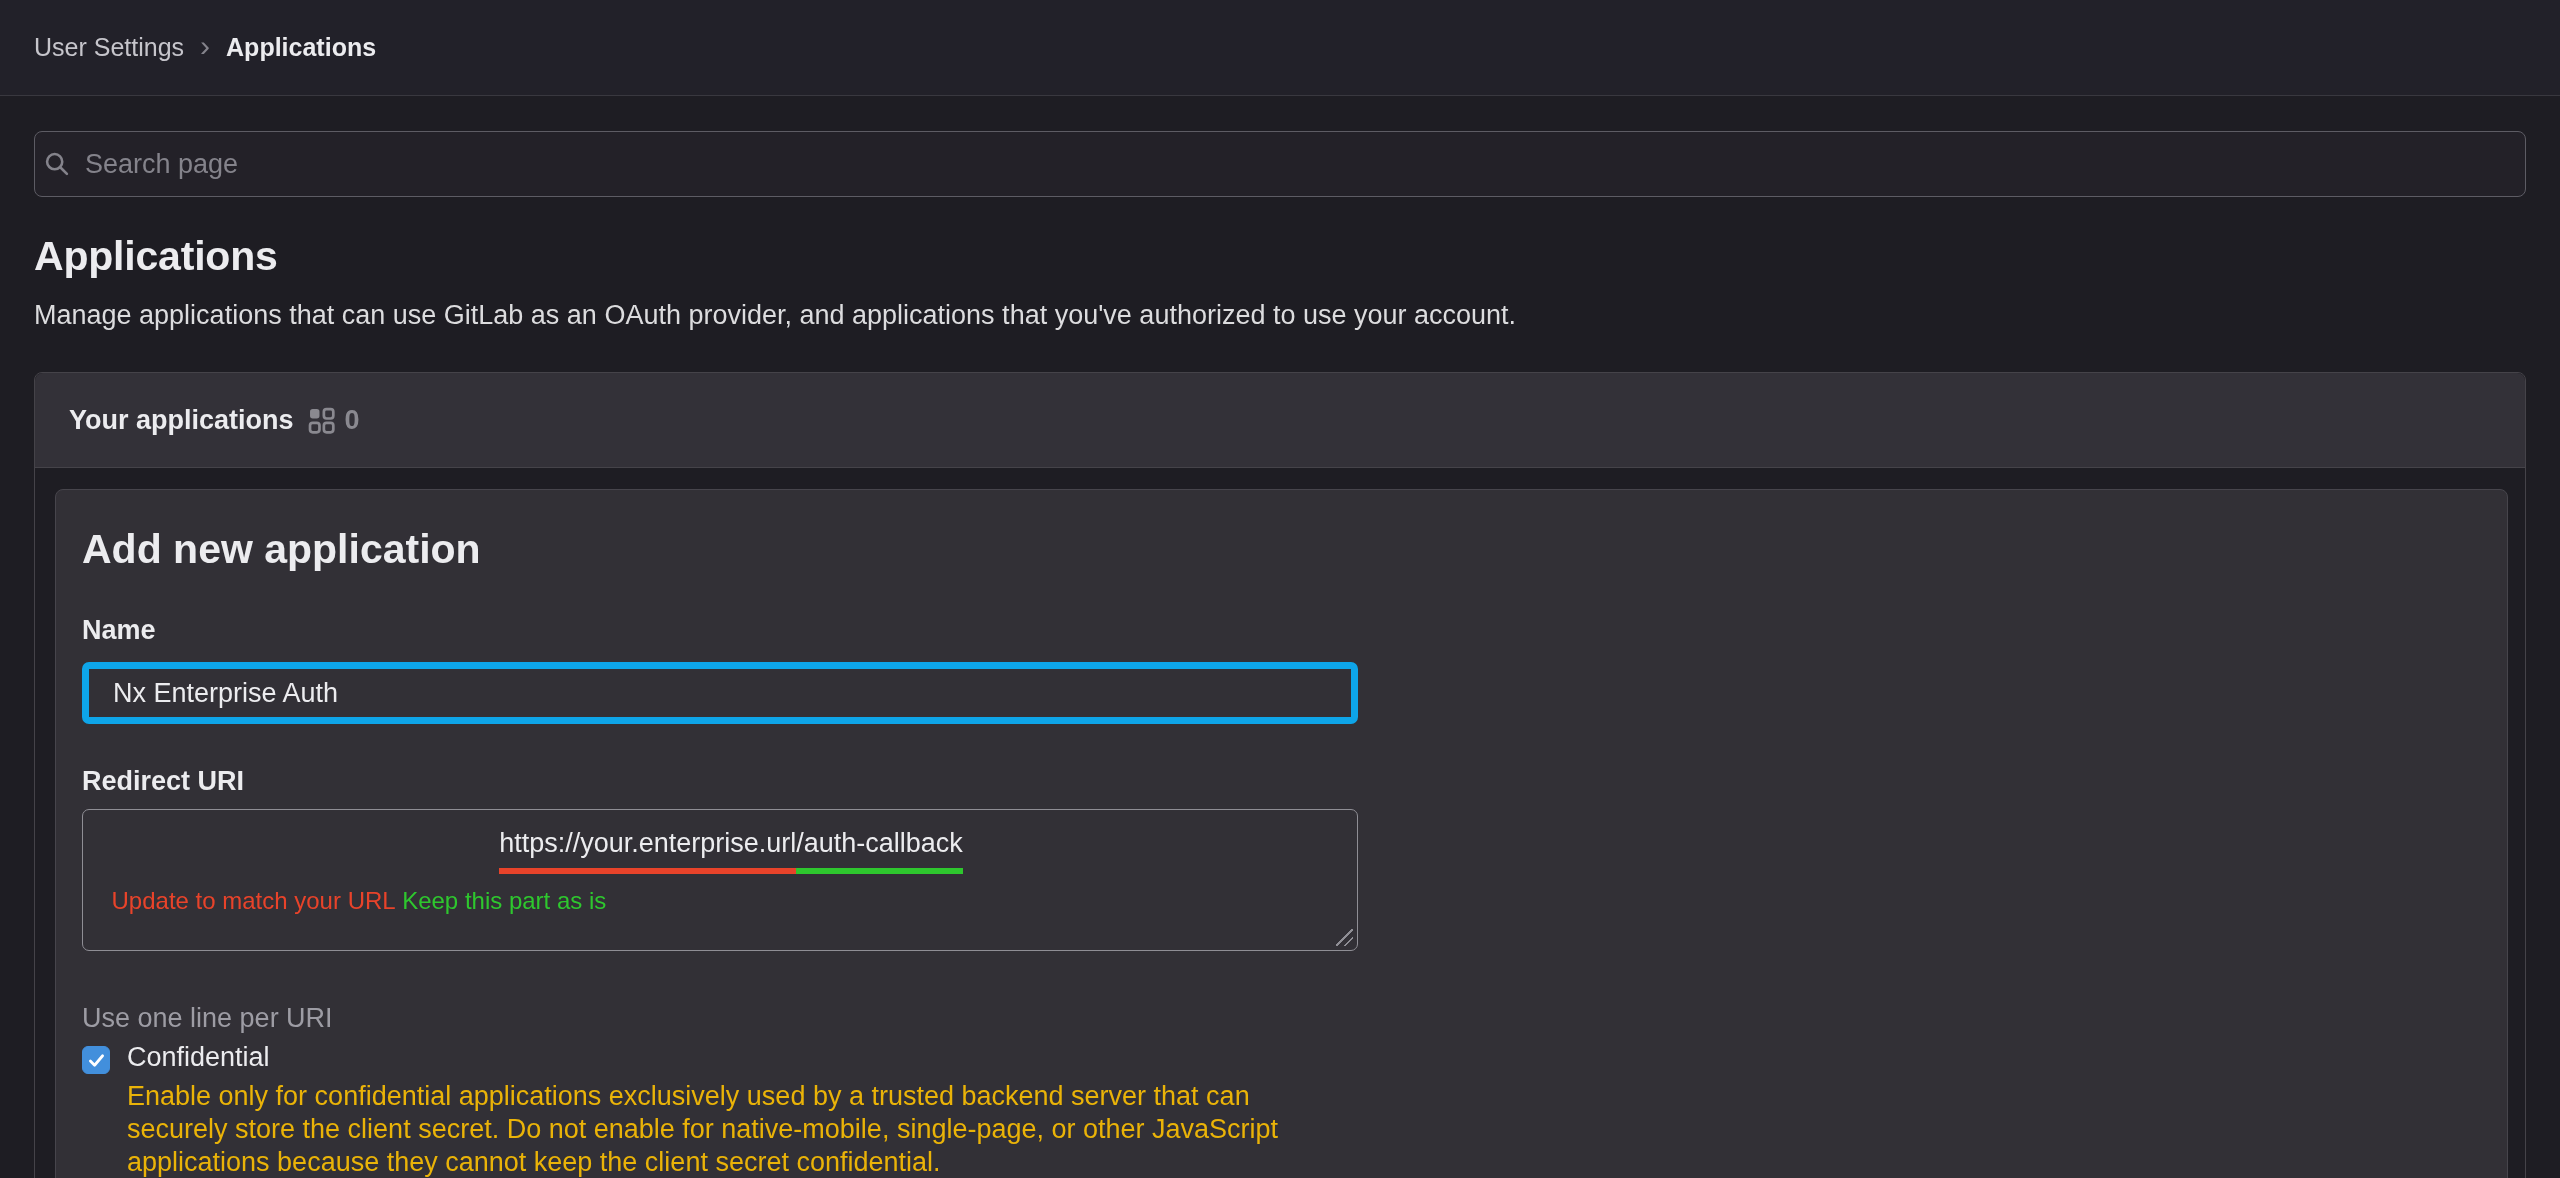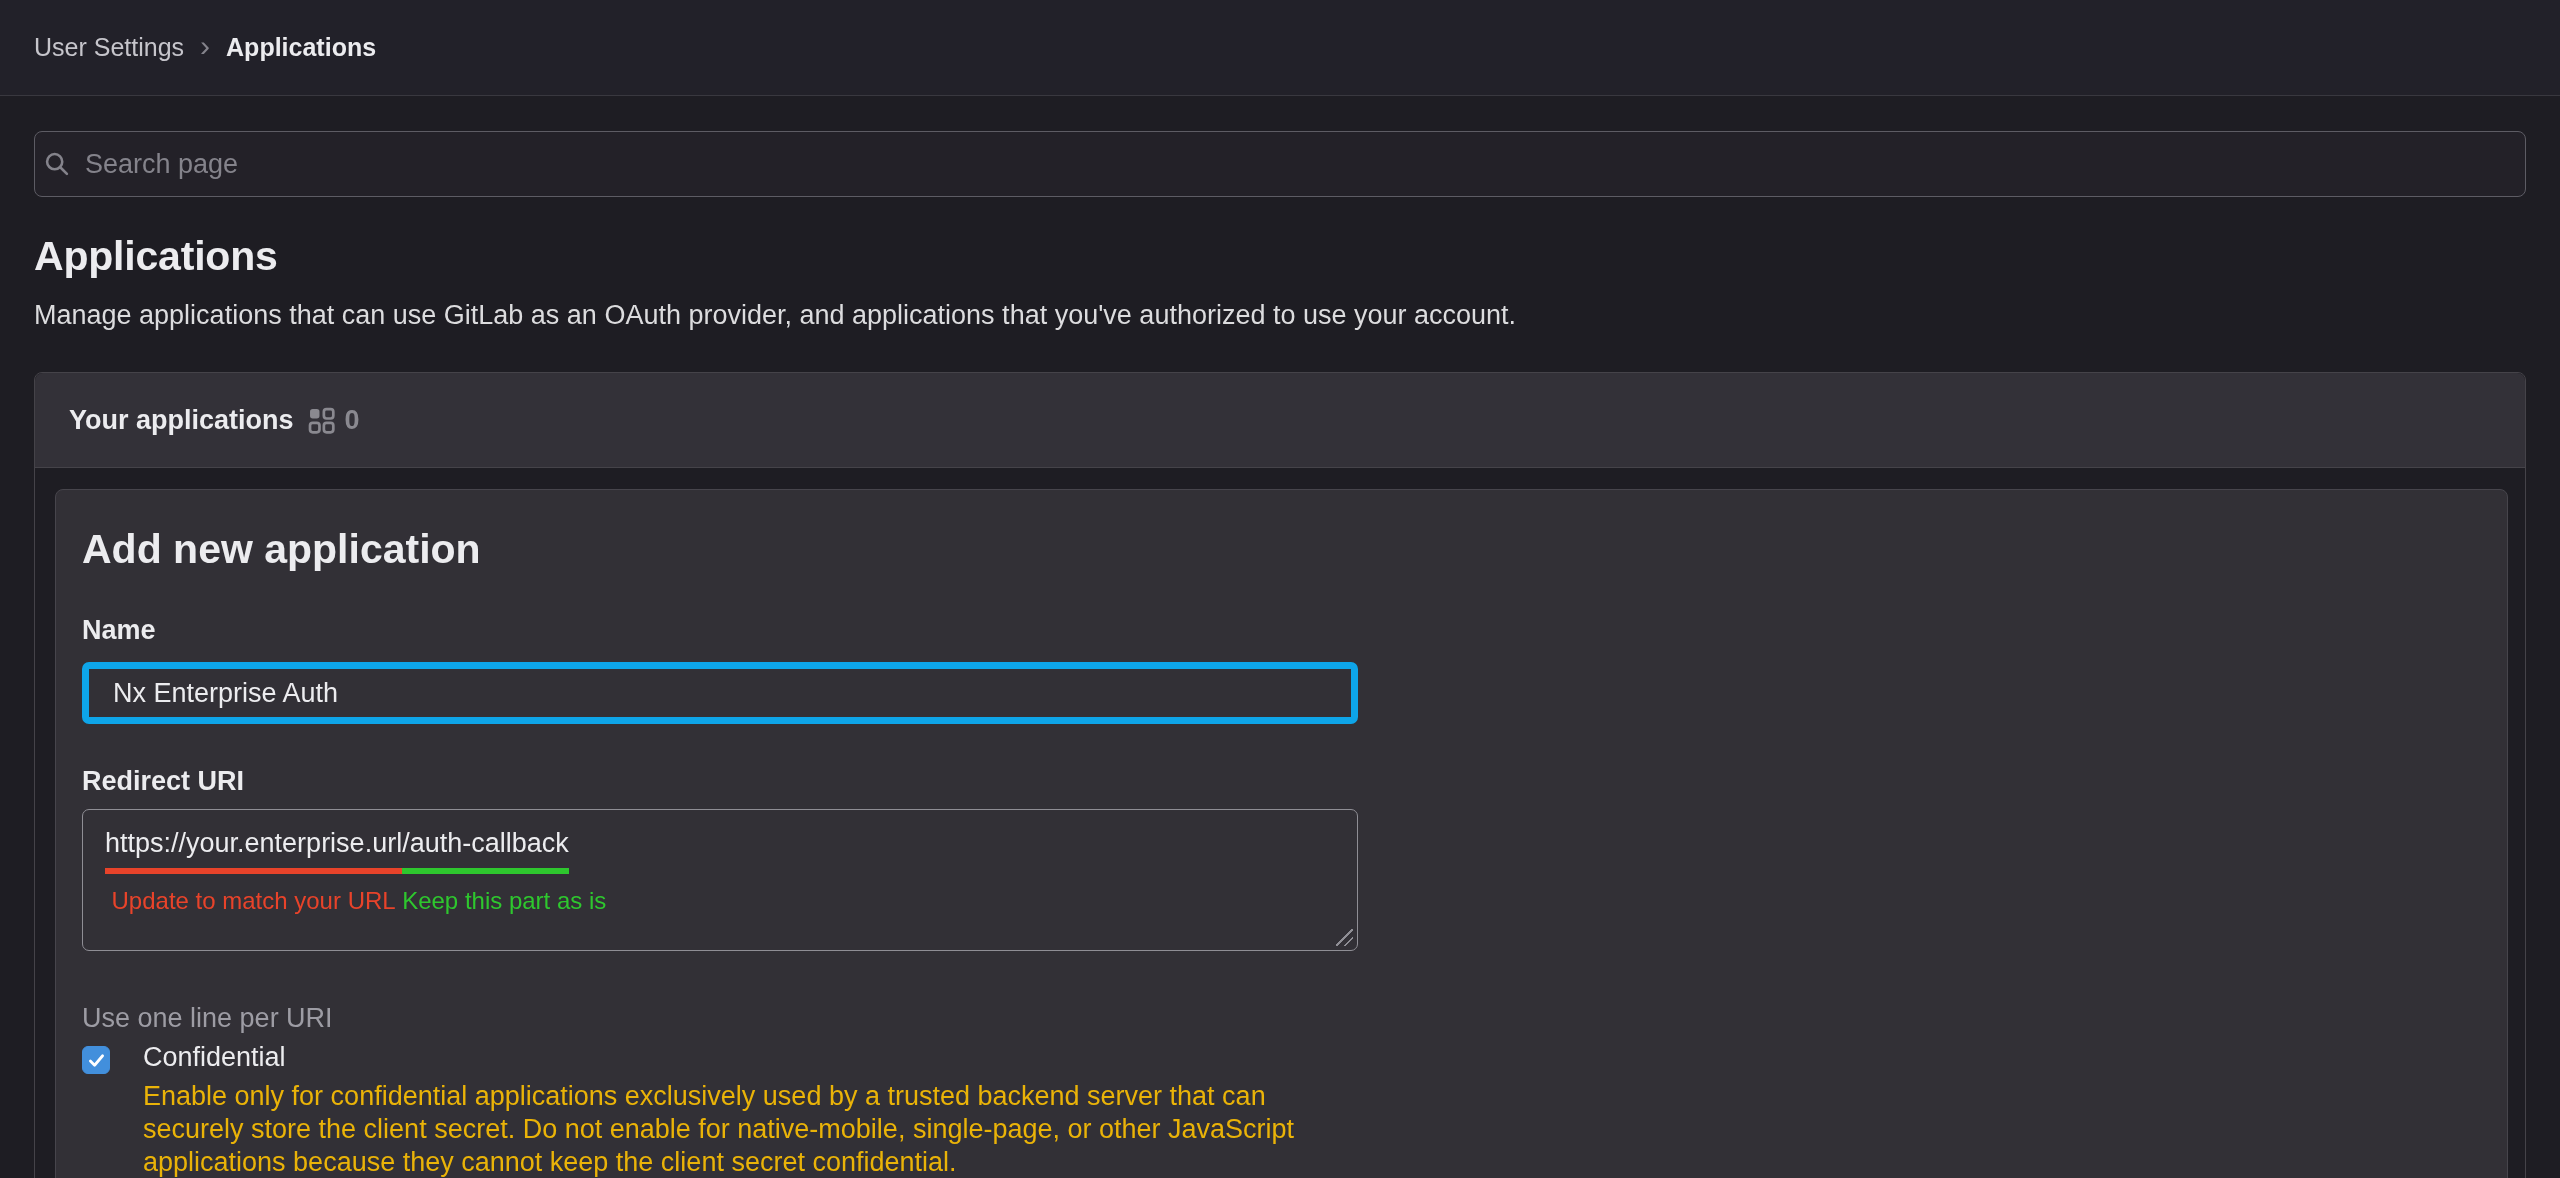--- a/index.html
+++ b/index.html
@@ -113,20 +113,21 @@
 
   .uri-box {
     margin-top: 12px;
     width: 1276px;
     height: 142px;
     border: 1px solid #8f8e95;
     border-radius: 7px;
     position: relative;
     padding: 16px 0 0 22px;
     overflow: hidden;
+    text-align: center;
   }
   .uri-line { font-size: 27px; line-height: 34px; white-space: nowrap; }
   .uri-part { display: inline-block; color: #ececef; padding-bottom: 8px; }
   .uri-part.red-u { border-bottom: 6px solid #e8432a; }
   .uri-part.green-u { border-bottom: 6px solid #2ec72e; }
 
   .uri-annotations { display: flex; margin-top: 12px; }
   .ann-sizer { position: relative; }
   .ann-sizer .sizer { visibility: hidden; font-size: 27px; display: inline-block; }
   .ann { position: absolute; top: 0; white-space: nowrap; font-size: 24px; line-height: 29px; }
@@ -141,21 +142,21 @@
     height: 17px;
     background:
       linear-gradient(135deg,
         transparent 0 46%, #8f8e95 46% 54%, transparent 54% 71%,
         #8f8e95 71% 79%, transparent 79%);
     cursor: nwse-resize;
   }
 
   .uri-hint { margin-top: 52px; font-size: 27px; color: #9d9ca4; }
 
-  .checkbox-row { margin-top: 8px; display: flex; align-items: flex-start; gap: 33px; }
+  .checkbox-row { margin-top: 8px; display: flex; align-items: flex-start; gap: 17px; }
   .checkbox {
     flex: 0 0 auto;
     width: 28px;
     height: 28px;
     border-radius: 6px;
     margin-top: 4px;
     border: 1px solid #8f8e95;
     display: flex;
     align-items: center;
     justify-content: center;

